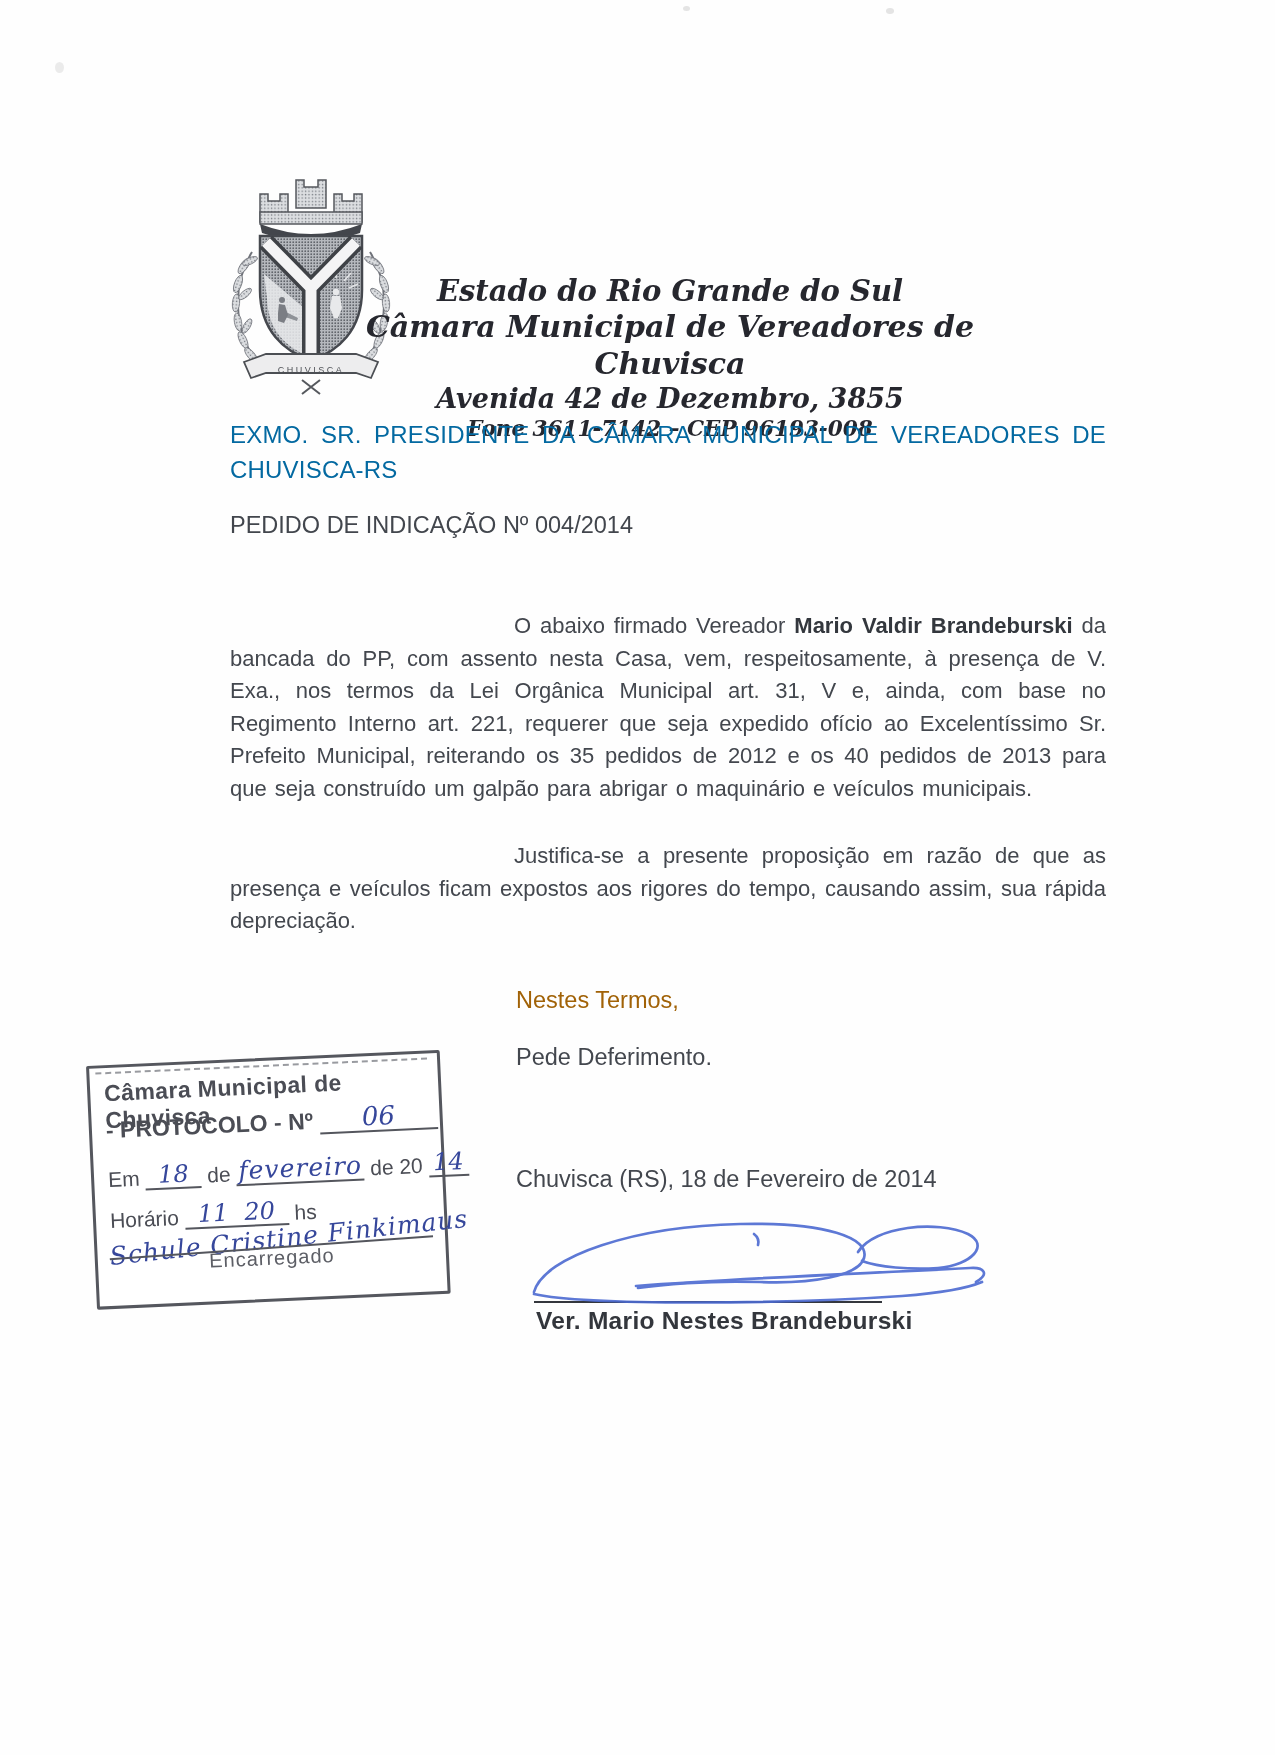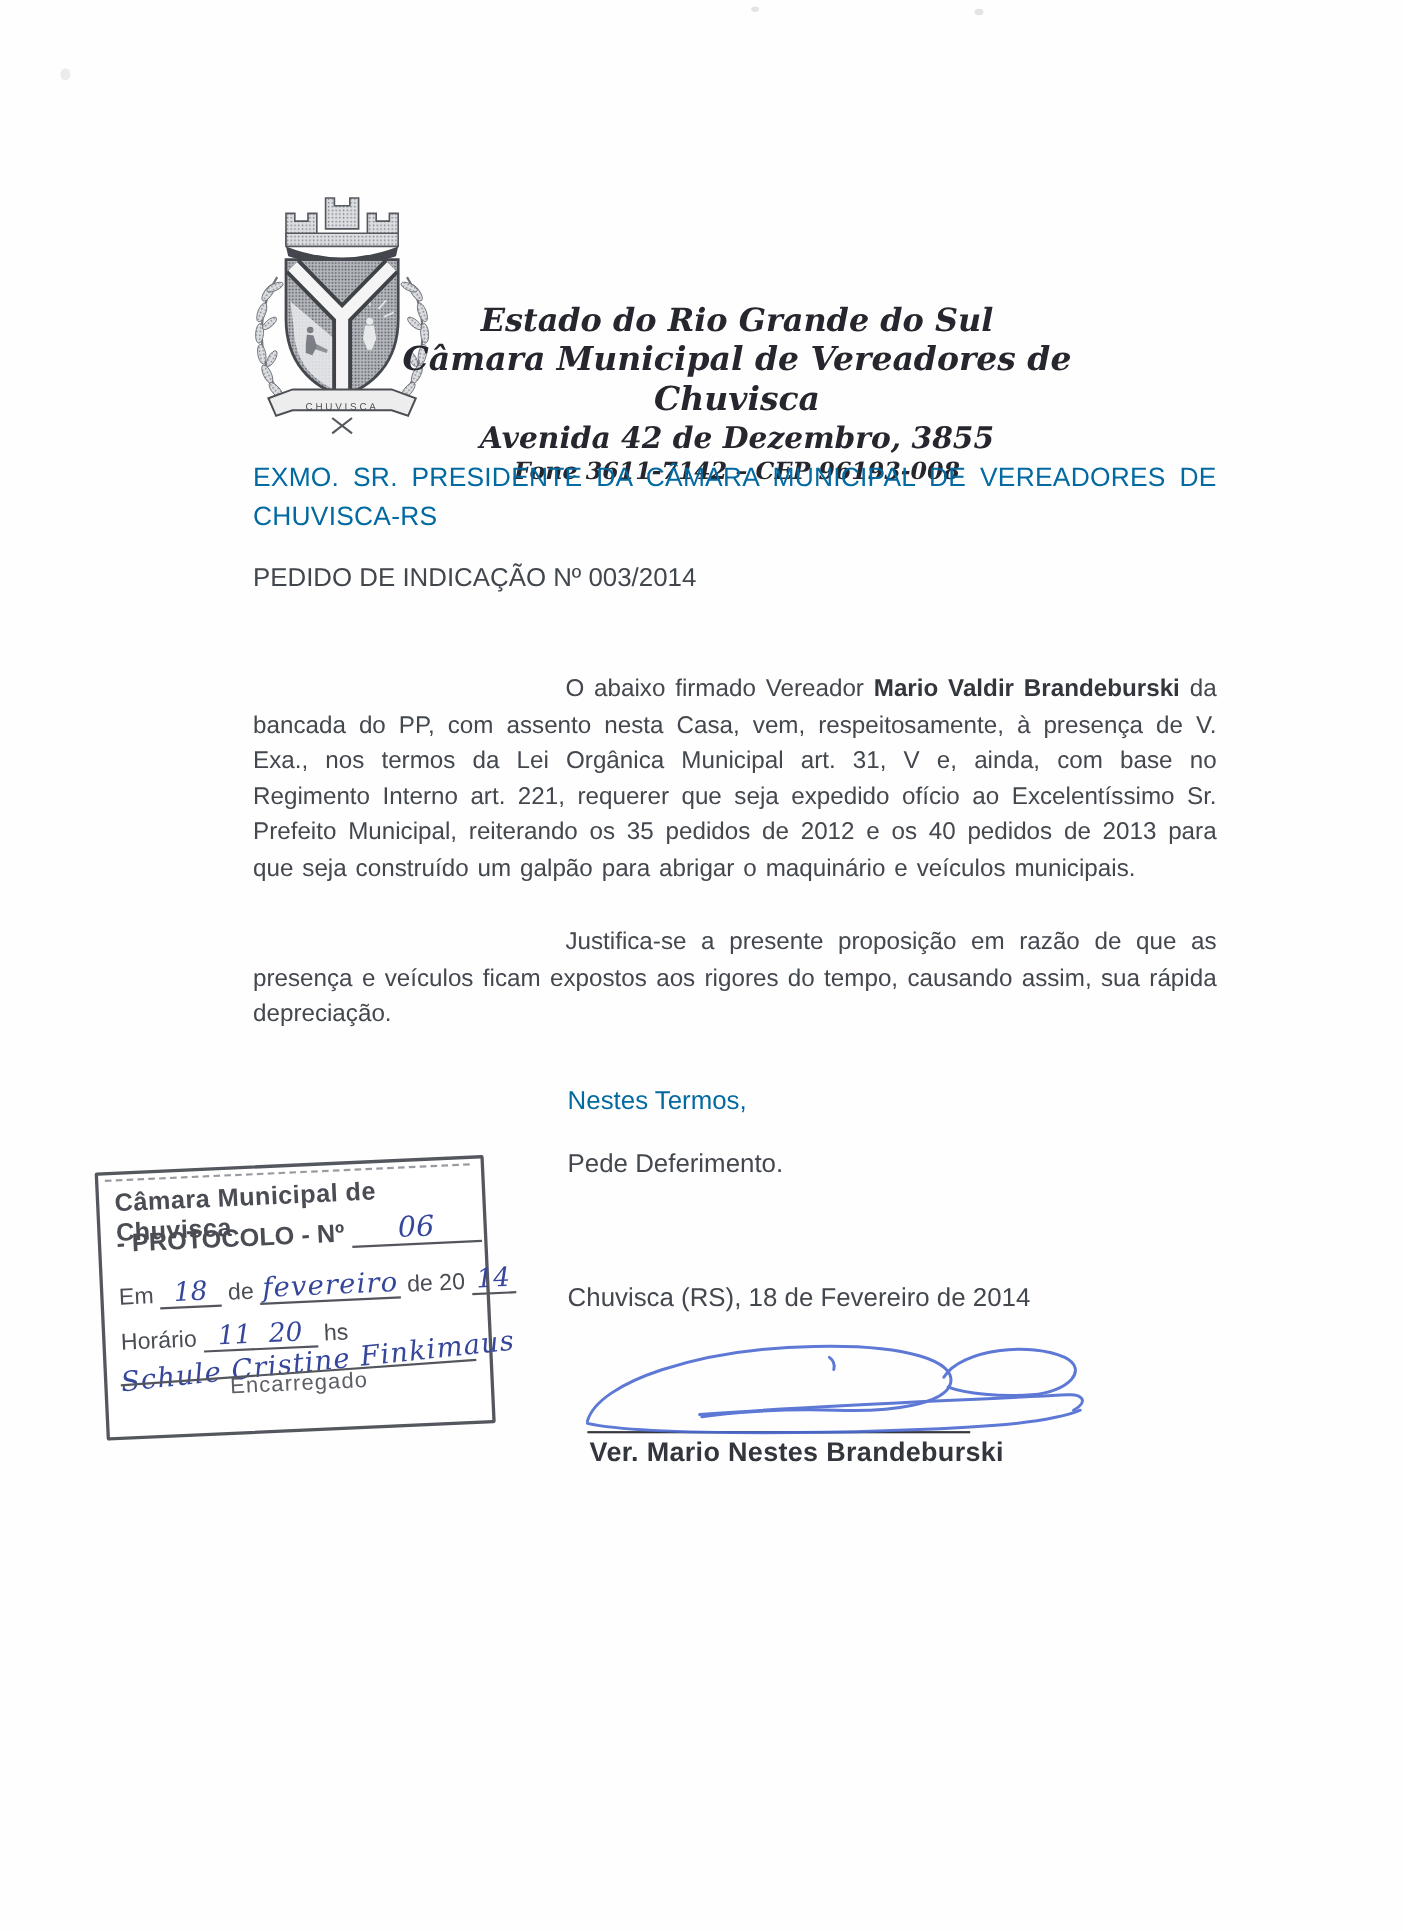--- a/index.html
+++ b/index.html
@@ -36,21 +36,21 @@
   }
   .subject{position:absolute;left:230px;top:512px;font-size:23.5px;color:#42464d;}
   .para{
     position:absolute;left:230px;width:876px;
     font-size:22px;line-height:32.5px;text-align:justify;
     text-indent:284px;color:#43474e;word-spacing:2px;
   }
   .p1{top:588px;}
   .p2{top:818px;}
   .para b{color:#33373d;}
-  .closing1{position:absolute;left:516px;top:987px;font-size:23.5px;color:#0369a1;}
+  .closing1{position:absolute;left:516px;top:987px;font-size:23.5px;color:#a16207;}
   .closing2{position:absolute;left:516px;top:1044px;font-size:23.5px;color:#43474e;}
   .dateline{position:absolute;left:516px;top:1166px;font-size:23.5px;color:#43474e;}
 
   
   .stamp{
     position:absolute;left:86px;top:1066px;width:348px;height:238px;
     border:3px solid #55575e;border-radius:2px;
     transform:rotate(-2.6deg);transform-origin:top left;
     color:#4b4d55;background:rgba(255,255,255,.6);
   }
@@ -171,21 +171,21 @@
 
   <div class="lh-text">
     <div class="lh-l1">Estado do Rio Grande do Sul</div>
     <div class="lh-l2">Câmara Municipal de Vereadores de Chuvisca</div>
     <div class="lh-l3">Avenida 42 de Dezembro, 3855</div>
     <div class="lh-l4">Fone 3611-7142 – CEP 96193-008</div>
   </div>
 
   <div class="recipient">EXMO. SR. PRESIDENTE DA CÂMARA MUNICIPAL DE VEREADORES DE CHUVISCA-RS</div>
 
-  <div class="subject">PEDIDO DE INDICAÇÃO Nº 003/2014</div>
+  <div class="subject">PEDIDO DE INDICAÇÃO Nº 004/2014</div>
 
   <p class="para p1"><span>O abaixo firmado Vereador </span><b>Mario Valdir Brandeburski</b><span> da bancada do PP, com assento nesta Casa, vem, respeitosamente, à presença de V. Exa., nos termos da Lei Orgânica Municipal art. 31, V e, ainda, com base no Regimento Interno art. 221, requerer que seja expedido ofício ao Excelentíssimo Sr. Prefeito Municipal, reiterando os 35 pedidos de 2012 e os 40 pedidos de 2013 para que seja construído um galpão para abrigar o maquinário e veículos municipais.</span></p>
 
   <p class="para p2">Justifica-se a presente proposição em razão de que as presença e veículos ficam expostos aos rigores do tempo, causando assim, sua rápida depreciação.</p>
 
   <div class="closing1">Nestes Termos,</div>
   <div class="closing2">Pede Deferimento.</div>
 
   <div class="dateline">Chuvisca (RS), 18 de Fevereiro de 2014</div>
 

